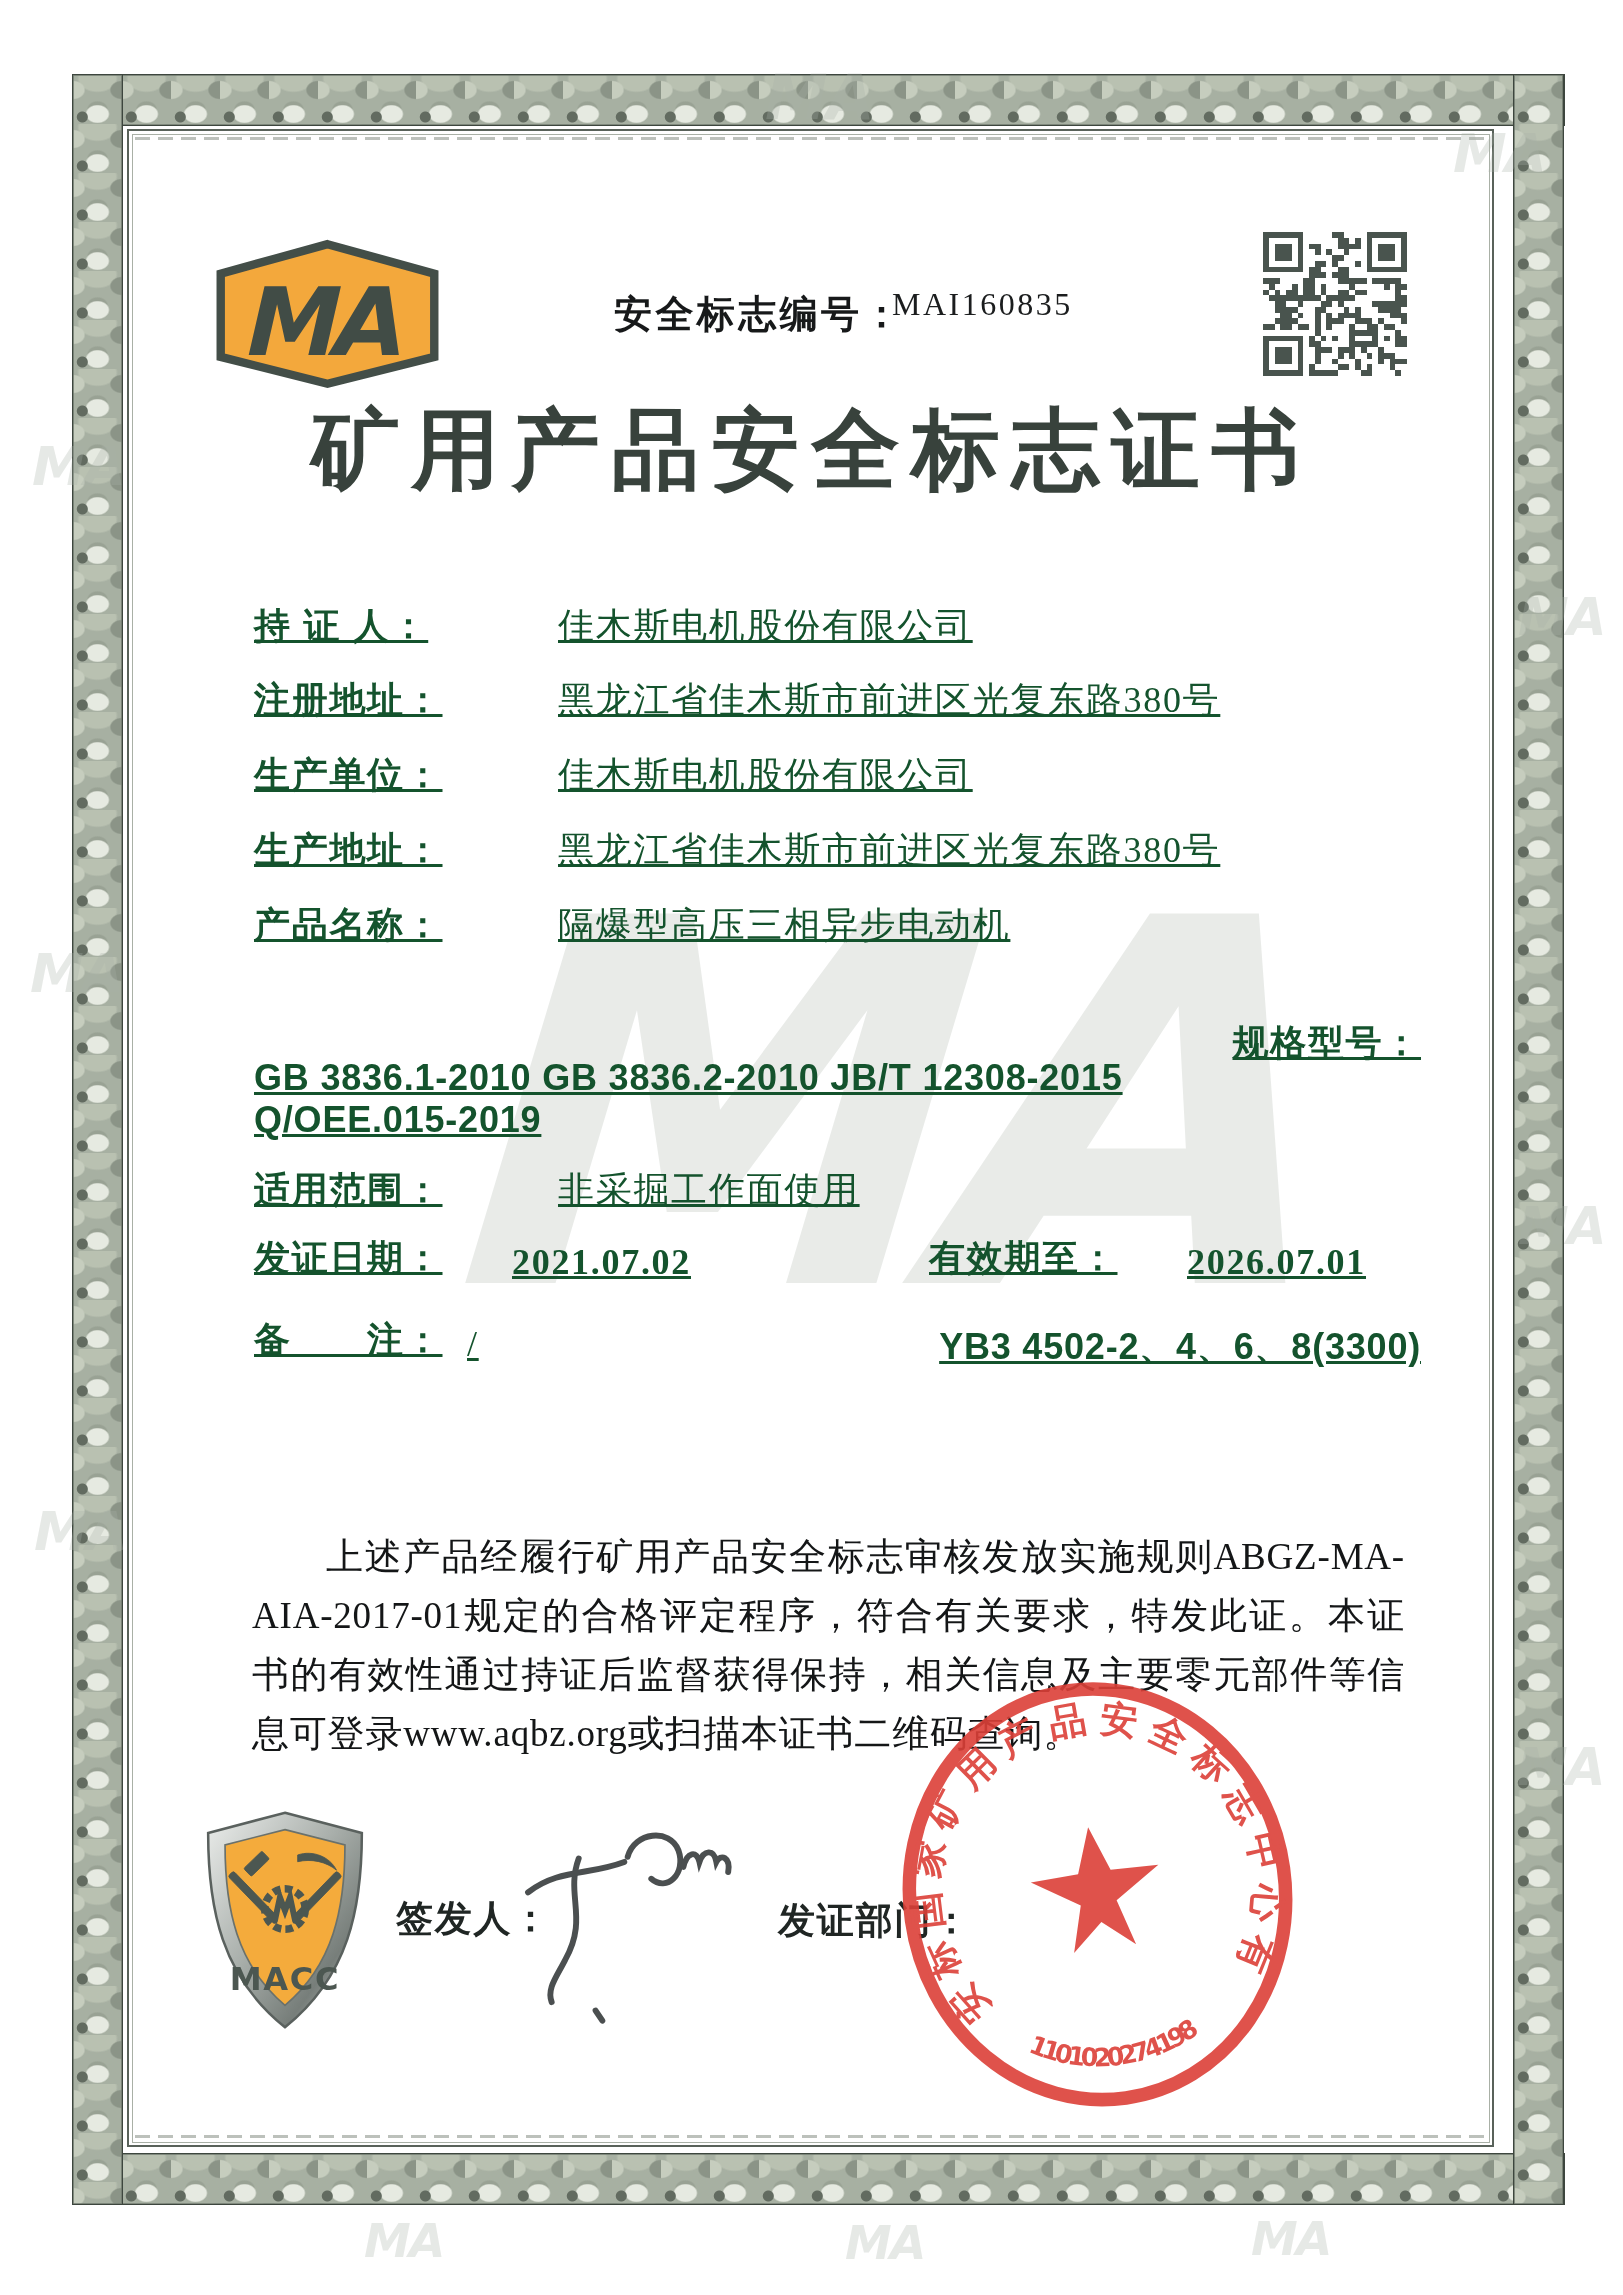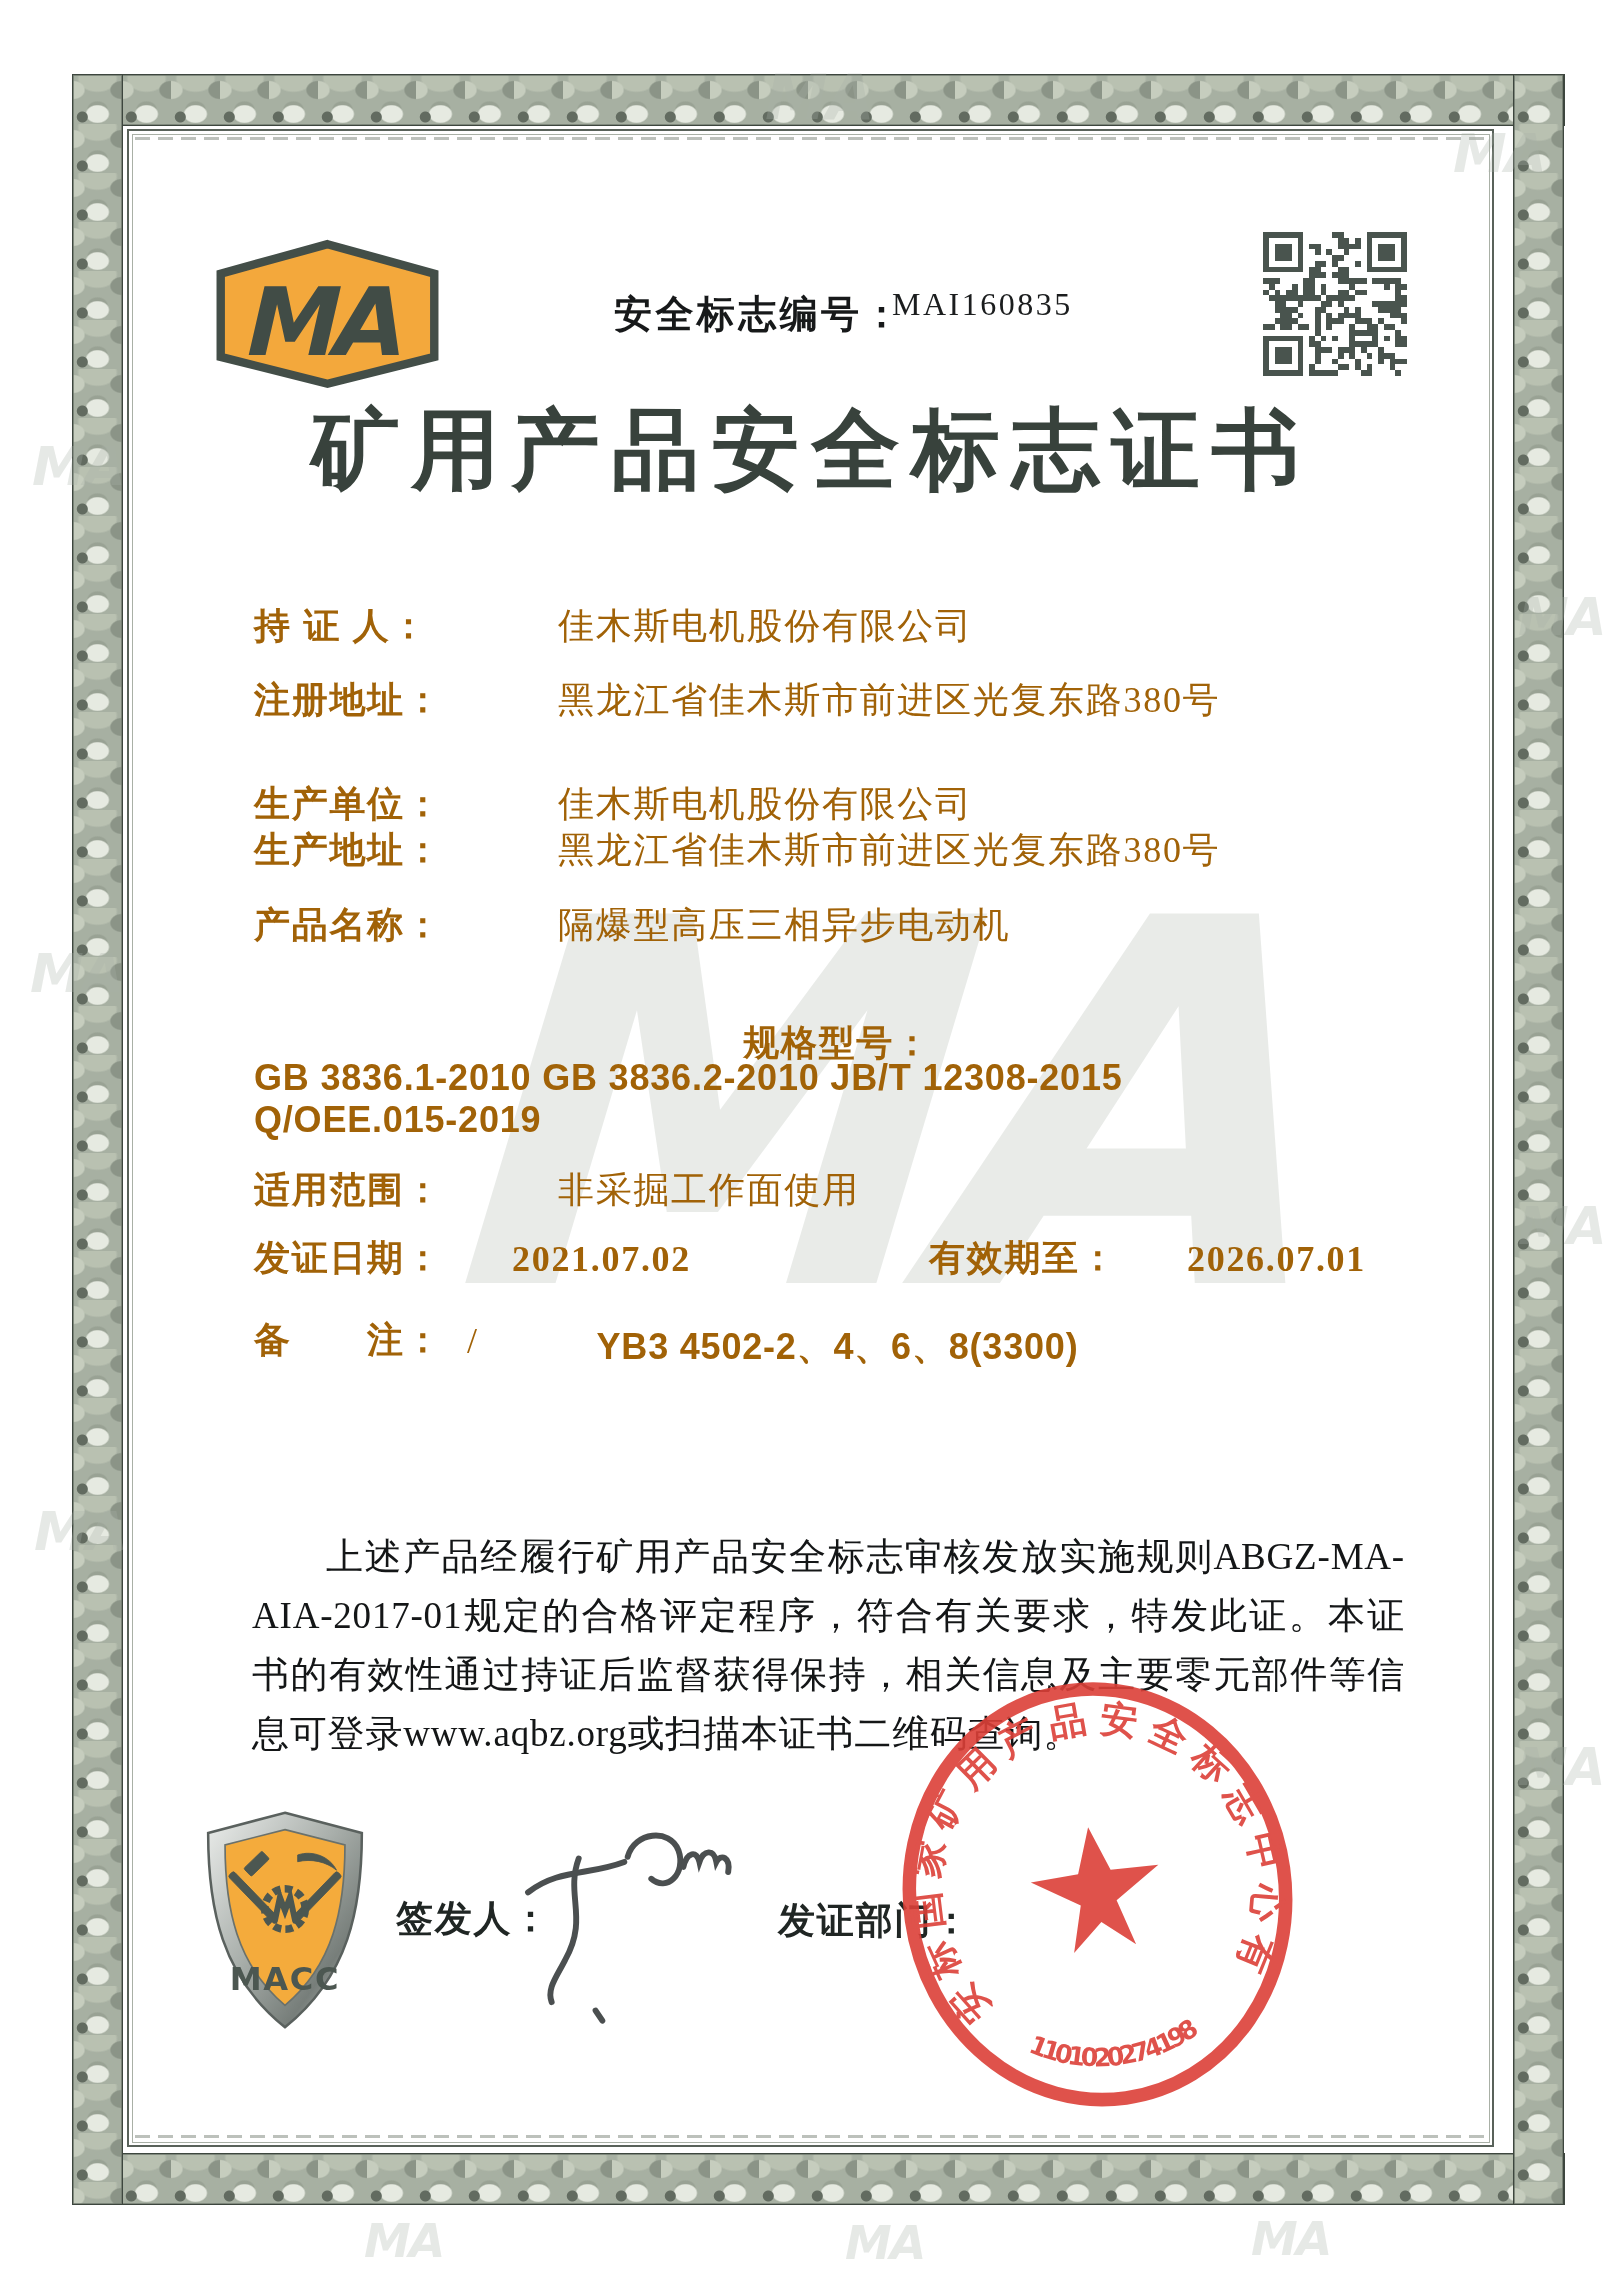--- a/index.html
+++ b/index.html
@@ -63,28 +63,28 @@
   .qr{position:absolute;left:1263px;top:232px;width:144px;height:144px;}
 
   
   .page-title{
     position:absolute;left:127px;right:127px;top:391px;text-align:center;
     font-family:"Liberation Serif",serif;font-weight:900;font-size:88px;
     letter-spacing:12px;color:#38423c;white-space:nowrap;
   }
 
   
-  .row{position:absolute;left:254px;width:1167px;font-size:36px;color:#a16207;
-       display:flex;align-items:center;white-space:nowrap;}
+  .row{position:absolute;left:254px;width:1167px;font-size:36px;color:#14532d;
+       display:flex;align-items:flex-end;white-space:nowrap;text-decoration:underline;}
   .lbl{font-weight:700;letter-spacing:1.7px;flex:0 0 304px;}
   .lbl-narrow{flex:0 0 213px;}
   .lbl-wide{flex:0 0 auto;margin-right:22px;letter-spacing:0.8px;}
   .val{font-family:"Liberation Serif",serif;letter-spacing:1.7px;}
   .val-tech{font-weight:700;font-family:"Liberation Sans",sans-serif;letter-spacing:0.8px;}
-  .r1{top:602px;} .r2{top:676px;} .r3{top:780px;} .r4{top:826px;}
+  .r1{top:602px;} .r2{top:676px;} .r3{top:751px;} .r4{top:826px;}
   .r5{top:901px;} .r6{top:1019px;flex-direction:column;} .r7{top:1057px;} .r8{top:1158px;margin-top:8px;}
   .r9{top:1234px;} .r10{top:1316px;}
   .spacer{flex:0 0 179px;}
   .val-date{flex:0 0 238px;font-weight:700;margin-left:45px;}
   .tech-lines{display:flex;flex-direction:column;line-height:1.18;}
 
   
   .notice{
     position:absolute;left:252px;top:1527px;width:1153px;
     font-family:"Liberation Serif",serif;font-size:37px;line-height:59px;

